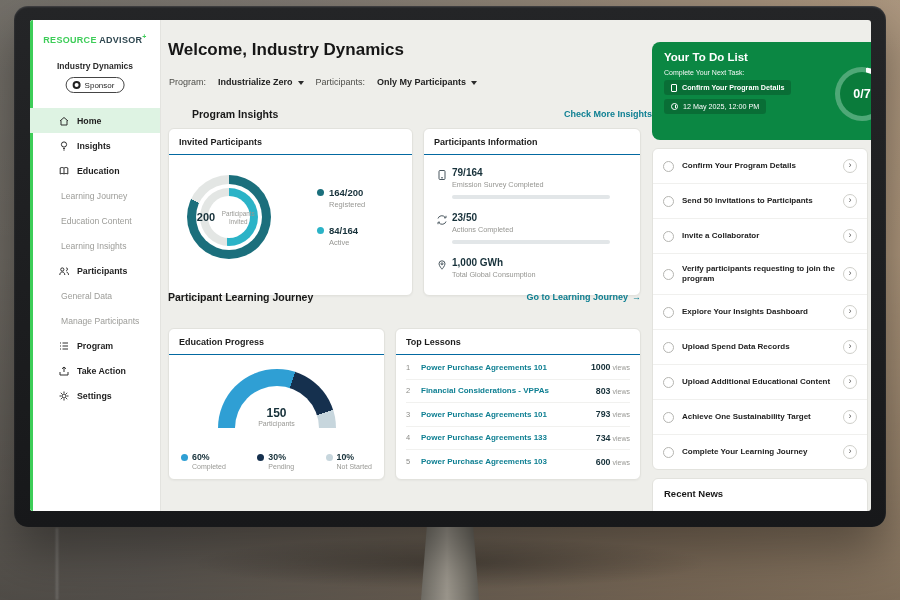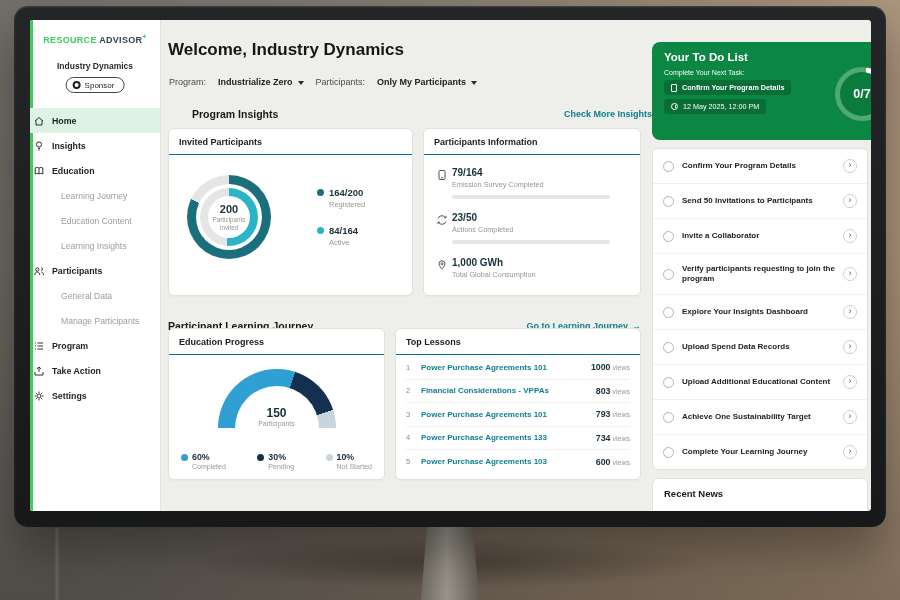--- a/index.html
+++ b/index.html
@@ -27,49 +27,49 @@
   
   .sidebar { position:absolute; left:0; top:0; width:131px; height:100%; background:#fff; border-right:1px solid #e3e3df; }
   .side-accent { position:absolute; left:0; top:0; width:3px; height:100%; background:#3dcd58; }
   .logo { position:absolute; top:13px; width:100%; text-align:center; font-size:9px; font-weight:700; letter-spacing:.3px; white-space:nowrap; }
   .logo .lg, .logo sup { color:#3dcd58; } .logo .ld { color:#2f4750; } .logo sup { font-size:7px; }
   .org { position:absolute; top:41px; width:100%; text-align:center; font-size:8.5px; font-weight:700; color:#2b2b2b; }
   .badge { position:absolute; top:57px; left:50%; transform:translateX(-50%); height:16px; border:1px solid #454545;
         border-radius:9px; display:inline-flex; align-items:center; gap:4px; padding:0 9px 0 6px; font-size:8px; color:#1f1f1f; background:#fff; }
   .badge-ico { width:8px; height:8px; border-radius:50%; border:2px solid #222; }
   .nav { position:absolute; top:88px; left:0; right:0; display:flex; flex-direction:column; }
-  .nav-item { height:25px; display:flex; align-items:center; gap:7px; padding-left:3px; font-size:8.8px; font-weight:700; color:#1f1f1f; cursor:pointer; }
+  .nav-item { height:25px; display:flex; align-items:center; gap:7px; padding-left:28px; font-size:8.8px; font-weight:700; color:#1f1f1f; cursor:pointer; }
   .nav-item.sub { padding-left:31px; font-weight:400; color:#9c9c98; font-size:8.6px; }
   .nav-item.active { background:#def3e3; }
   .nav-ico { width:12px; height:12px; flex:0 0 12px; display:flex; align-items:center; justify-content:center; }
   .nav-ico svg { display:block; }
 
   
   .welcome { position:absolute; left:138px; top:20px; font-size:17px; font-weight:700; color:#161616; }
   .filters { position:absolute; left:139px; top:57px; display:flex; align-items:center; gap:12px; }
   .f-label { font-size:9px; color:#4e4e4a; }
   .f-select { display:flex; align-items:center; gap:5px; font-size:9px; font-weight:700; color:#222; background:none; border:none; font-family:inherit; cursor:pointer; }
   .caret { width:0; height:0; border-left:3.5px solid transparent; border-right:3.5px solid transparent; border-top:4px solid #2b2b2b; margin-top:1px; }
 
   .sec { position:absolute; left:138px; width:473px; display:flex; justify-content:space-between; align-items:center; }
-  .sec1 { top:88px;margin-left:24px; } .sec2 { top:300px; }
+  .sec1 { top:88px;margin-left:24px; } .sec2 { top:271px; }
   .sec-title { font-size:10.5px; font-weight:700; color:#191919; }
   .sec-link { font-size:9px; font-weight:700; color:#0e7f92; display:flex; gap:4px; align-items:center; cursor:pointer; text-decoration:none; }
 
   .card { position:absolute; background:#fff; border:1px solid #e2e2dd; border-radius:6px; box-shadow:0 1px 2px rgba(0,0,0,.04); }
   .card-title { font-size:9px; font-weight:700; color:#1d1d1d; padding:8px 10px 7px; border-bottom:1px solid #0369a1; }
 
   
   .card-invited { left:138px; top:108px; width:245px; height:168px; }
   .donut { position:absolute; left:18px; top:46px; width:84px; height:84px; }
   .ring-outer { position:absolute; inset:0; border-radius:50%; background:#e3e6e4; }
   .ring-outer::after { content:""; position:absolute; inset:9px; border-radius:50%; background:#fff; }
   .ring-inner { position:absolute; inset:13px; border-radius:50%; background:#e3e6e4; }
   .ring-inner::after { content:""; position:absolute; inset:8px; border-radius:50%; background:#fff; }
-  .donut-center { position:absolute; inset:0; display:flex; flex-direction:column; align-items:center; justify-content:center; text-align:center; z-index:2; }
+  .donut-center { position:absolute; inset:0; display:flex; flex-direction:row; align-items:center; justify-content:center; text-align:center; z-index:2; }
   .dc-val { font-size:11px; font-weight:700; color:#17313a; }
   .dc-lab { font-size:6.3px; color:#989894; width:46px; line-height:1.2; margin-top:1px; }
   .v-legend { position:absolute; left:148px; top:58px; display:flex; flex-direction:column; gap:16px; }
   .vl-top { display:flex; align-items:center; gap:5px; }
   .vl-val { font-weight:700; color:#17313a; font-size:9.5px; }
   .vl-lab { font-size:7.5px; color:#989894; margin-left:12px; margin-top:2px; }
   .dot { width:7px; height:7px; border-radius:50%; display:inline-block; }
   .dot-reg { background:#1b6f7c; } .dot-act { background:#2bb3c7; }
   .dot-comp { background:#2f9fd4; } .dot-pend { background:#15304e; } .dot-ns { background:#c7d6dd; }
 

